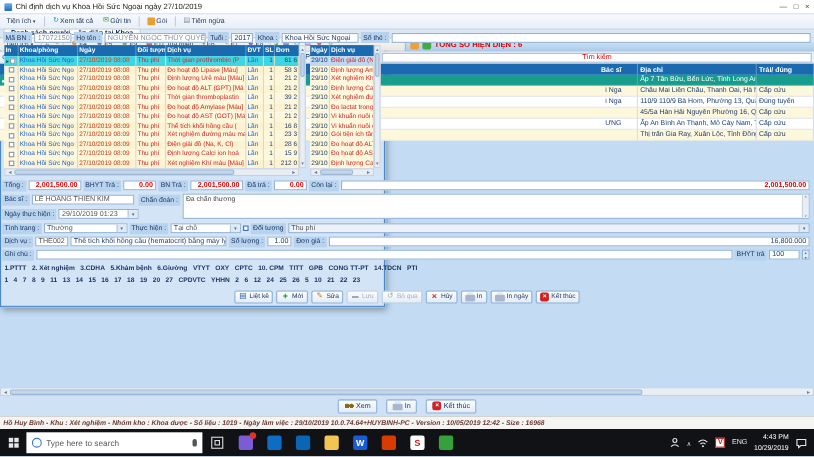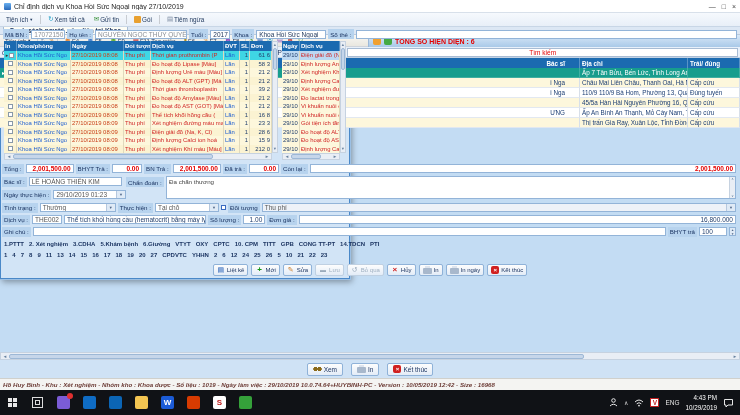--- a/index.html
+++ b/index.html
@@ -365,20 +365,25 @@
 
   <div id="taskbar" class="abs">
     <div id="start">
         <span class="sq">
           <i></i>
           <i></i>
           <i></i>
           <i></i>
         </span>
       </div>
+    <div id="tb-search">
+      <span class="ring"></span>
+      <span class="ph">Type here to search</span>
+      <span class="mic"></span>
+    </div>
     <span class="tv"></span>
     <div id="tb-apps">
         <span class="app" style="background:#7b5cd6;">
           <span class="badge"></span>
         </span>
         <span class="app" style="background:#0f6cc4;"></span>
         <span class="app" style="background:#0b65b5;"></span>
         <span class="app" style="background:#f3c552;"></span>
         <span class="app" style="background:#1b5bd6;">W</span>
         <span class="app" style="background:#d83b01;"></span>

